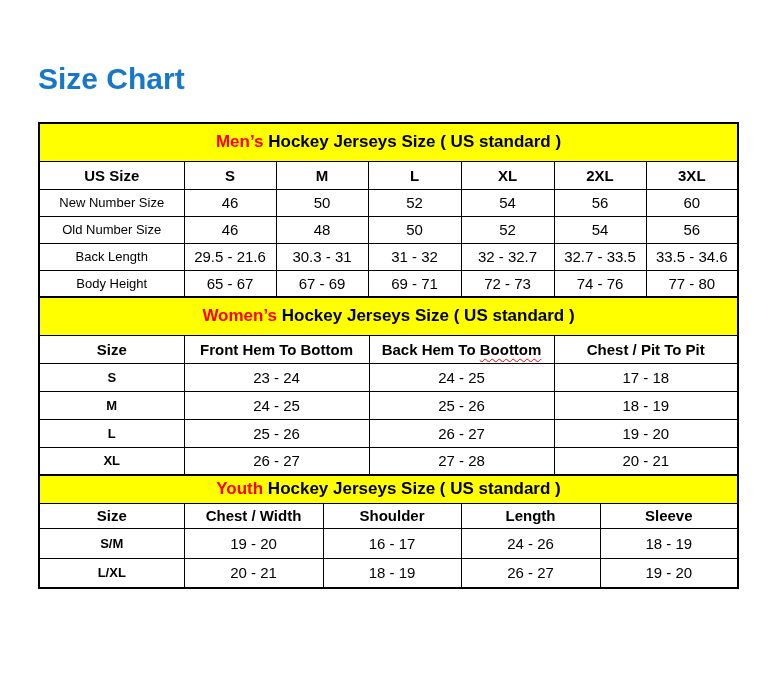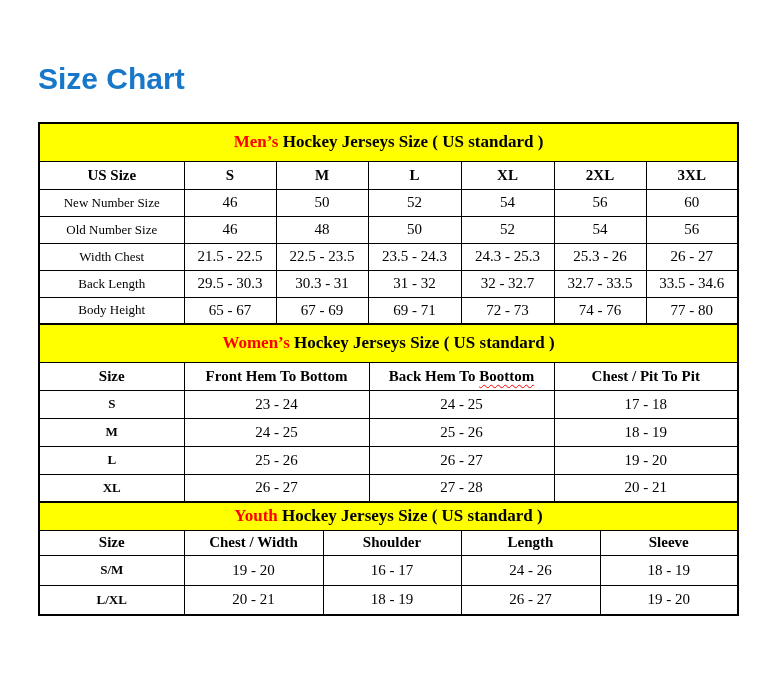--- a/index.html
+++ b/index.html
@@ -30,21 +30,20 @@
   }
   .chart-wrap {
     margin-left: 38px;
     width: 699px;
   }
   table {
     table-layout: fixed;
     border-collapse: collapse;
     width: 699px;
     border: 2px solid var(--line);
-    font-family: Liberation Serif, serif;
   }
   table + table { margin-top: -2px; }
   th, td {
     border: 1px solid var(--line);
     text-align: center;
     vertical-align: middle;
     padding: 0 2px;
     font-size: 15px;
     overflow: hidden;
     white-space: nowrap;
@@ -115,31 +114,22 @@
     <tr class="data-row">
       <th>Old Number Size</th>
       <td>46</td>
       <td>48</td>
       <td>50</td>
       <td>52</td>
       <td>54</td>
       <td>56</td>
     </tr>
     <tr class="data-row">
-      <th>Width Chest</th>
-      <td>21.5 - 22.5</td>
-      <td>22.5 - 23.5</td>
-      <td>23.5 - 24.3</td>
-      <td>24.3 - 25.3</td>
-      <td>25.3 - 26</td>
-      <td>26 - 27</td>
-    </tr>
-    <tr class="data-row">
       <th>Back Length</th>
-      <td>29.5 - 30.3</td>
+      <td>29.5 - 21.6</td>
       <td>30.3 - 31</td>
       <td>31 - 32</td>
       <td>32 - 32.7</td>
       <td>32.7 - 33.5</td>
       <td>33.5 - 34.6</td>
     </tr>
     <tr class="data-row">
       <th>Body Height</th>
       <td>65 - 67</td>
       <td>67 - 69</td>

